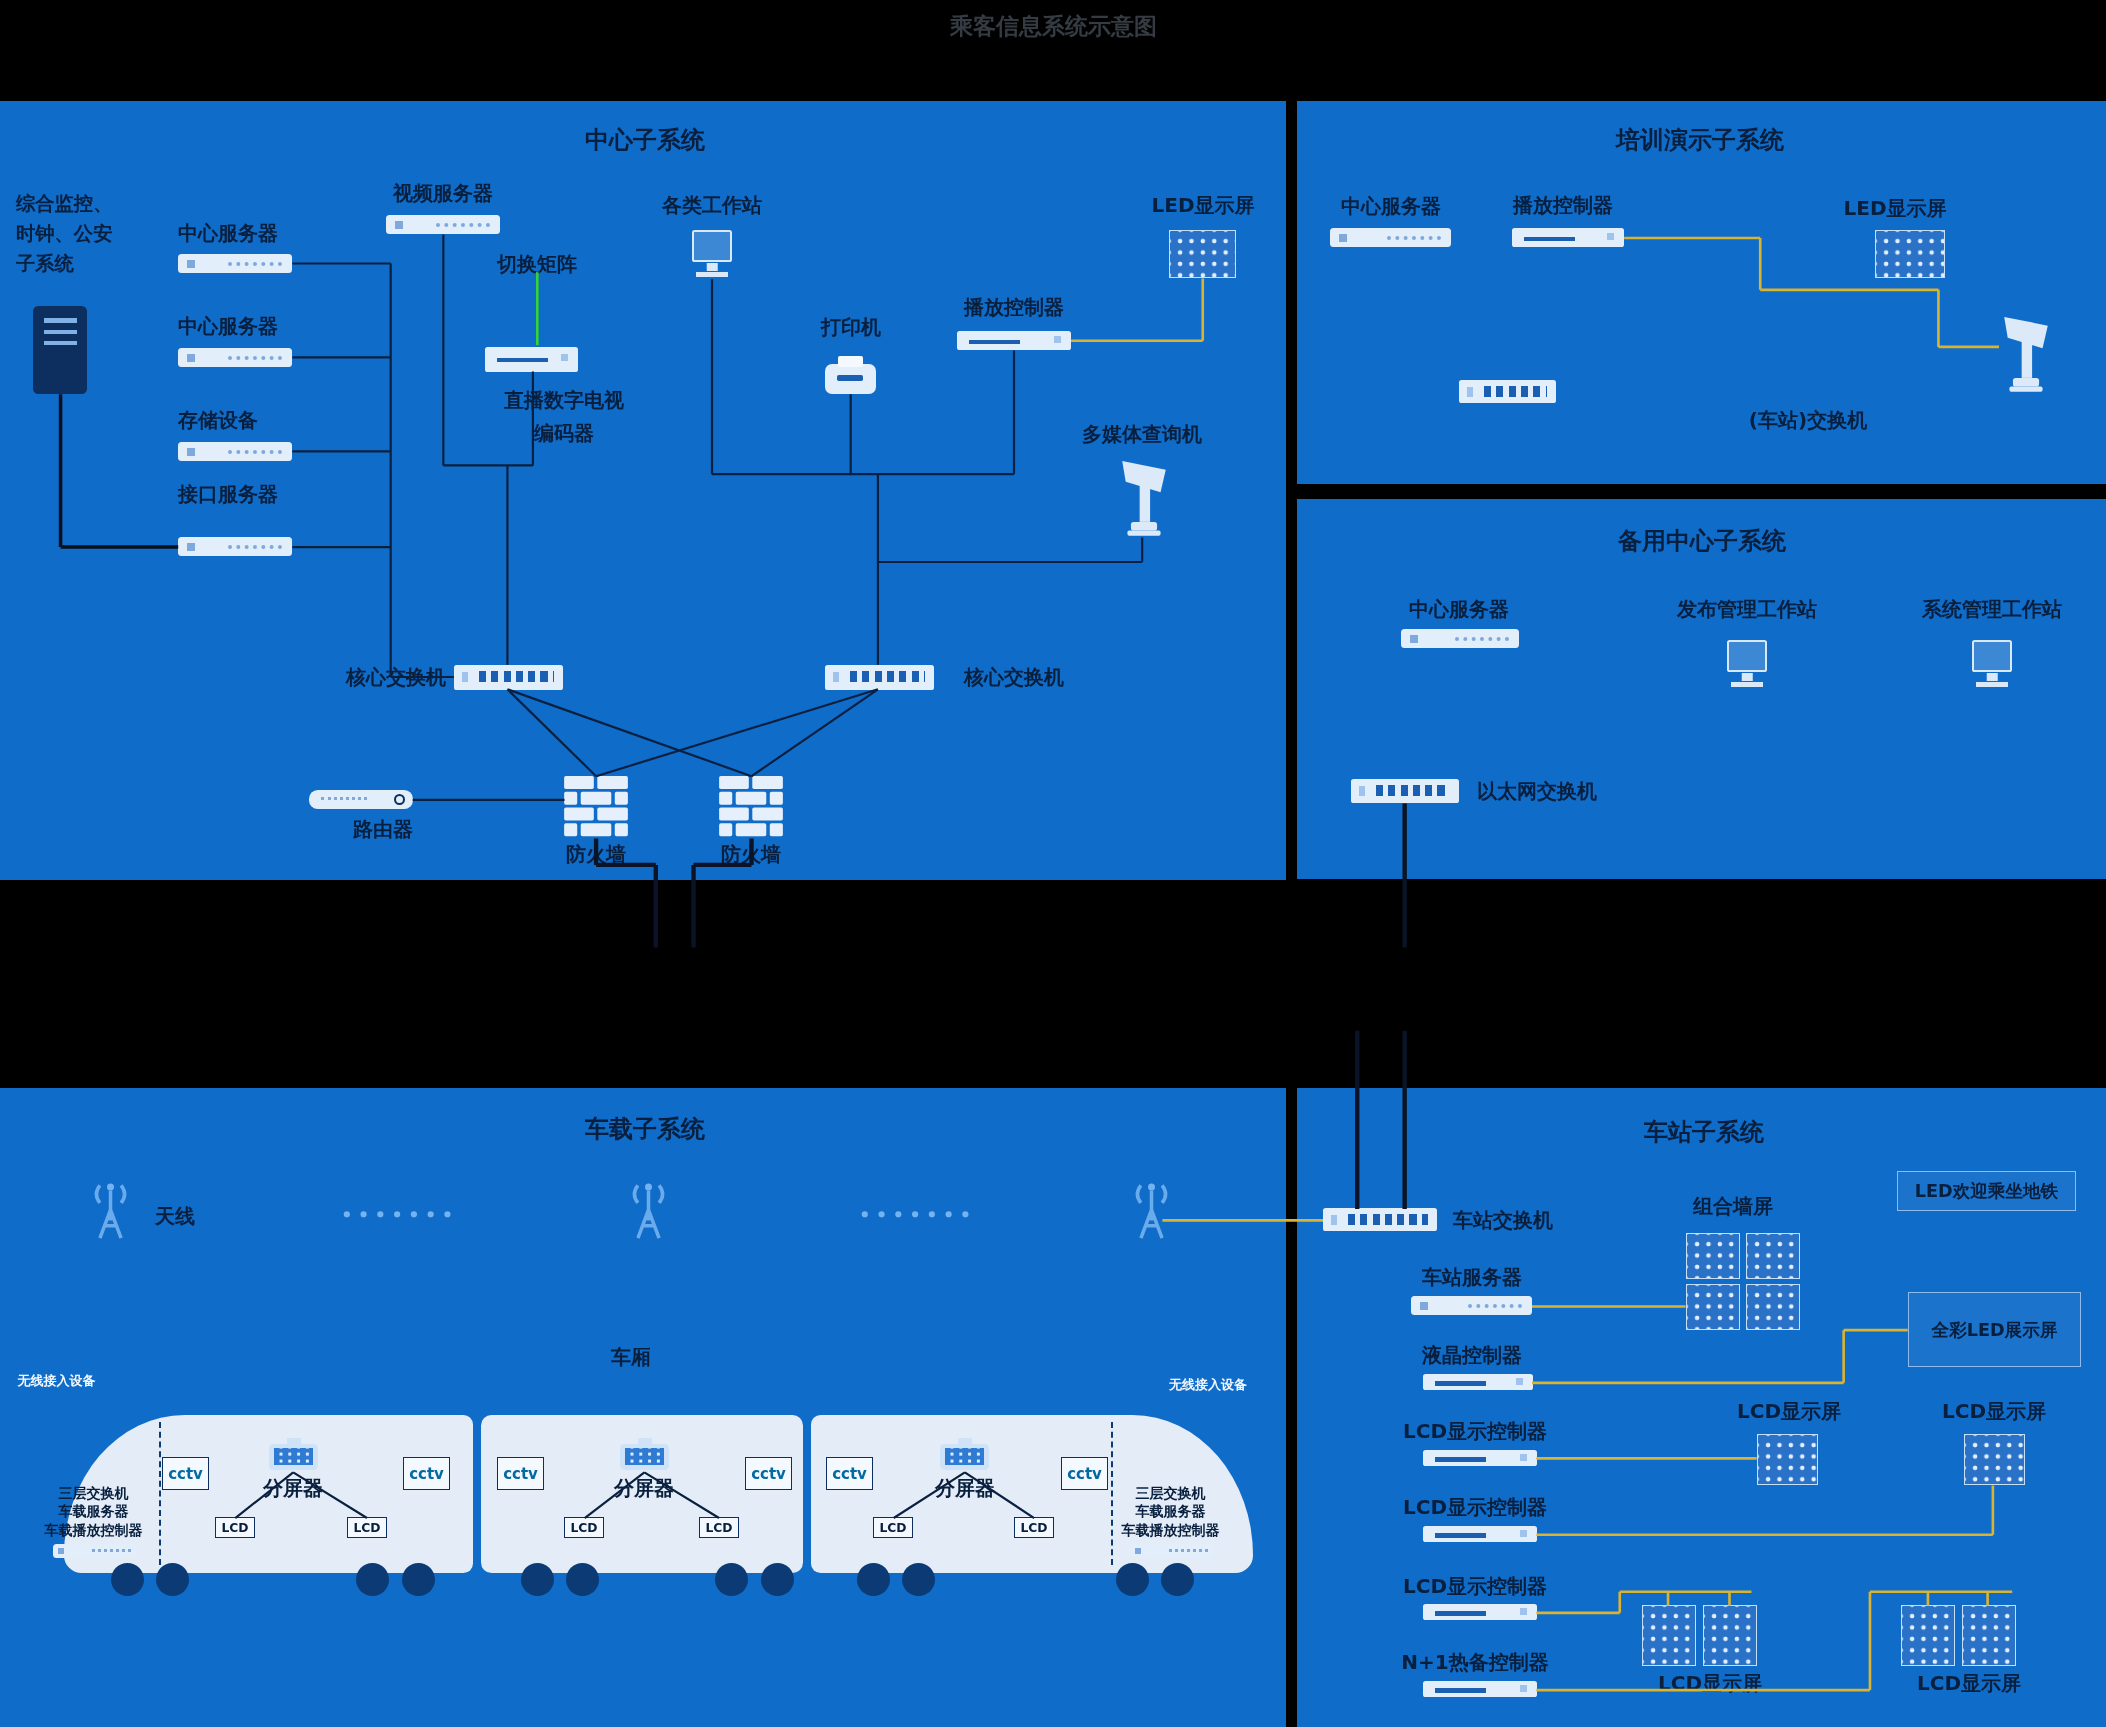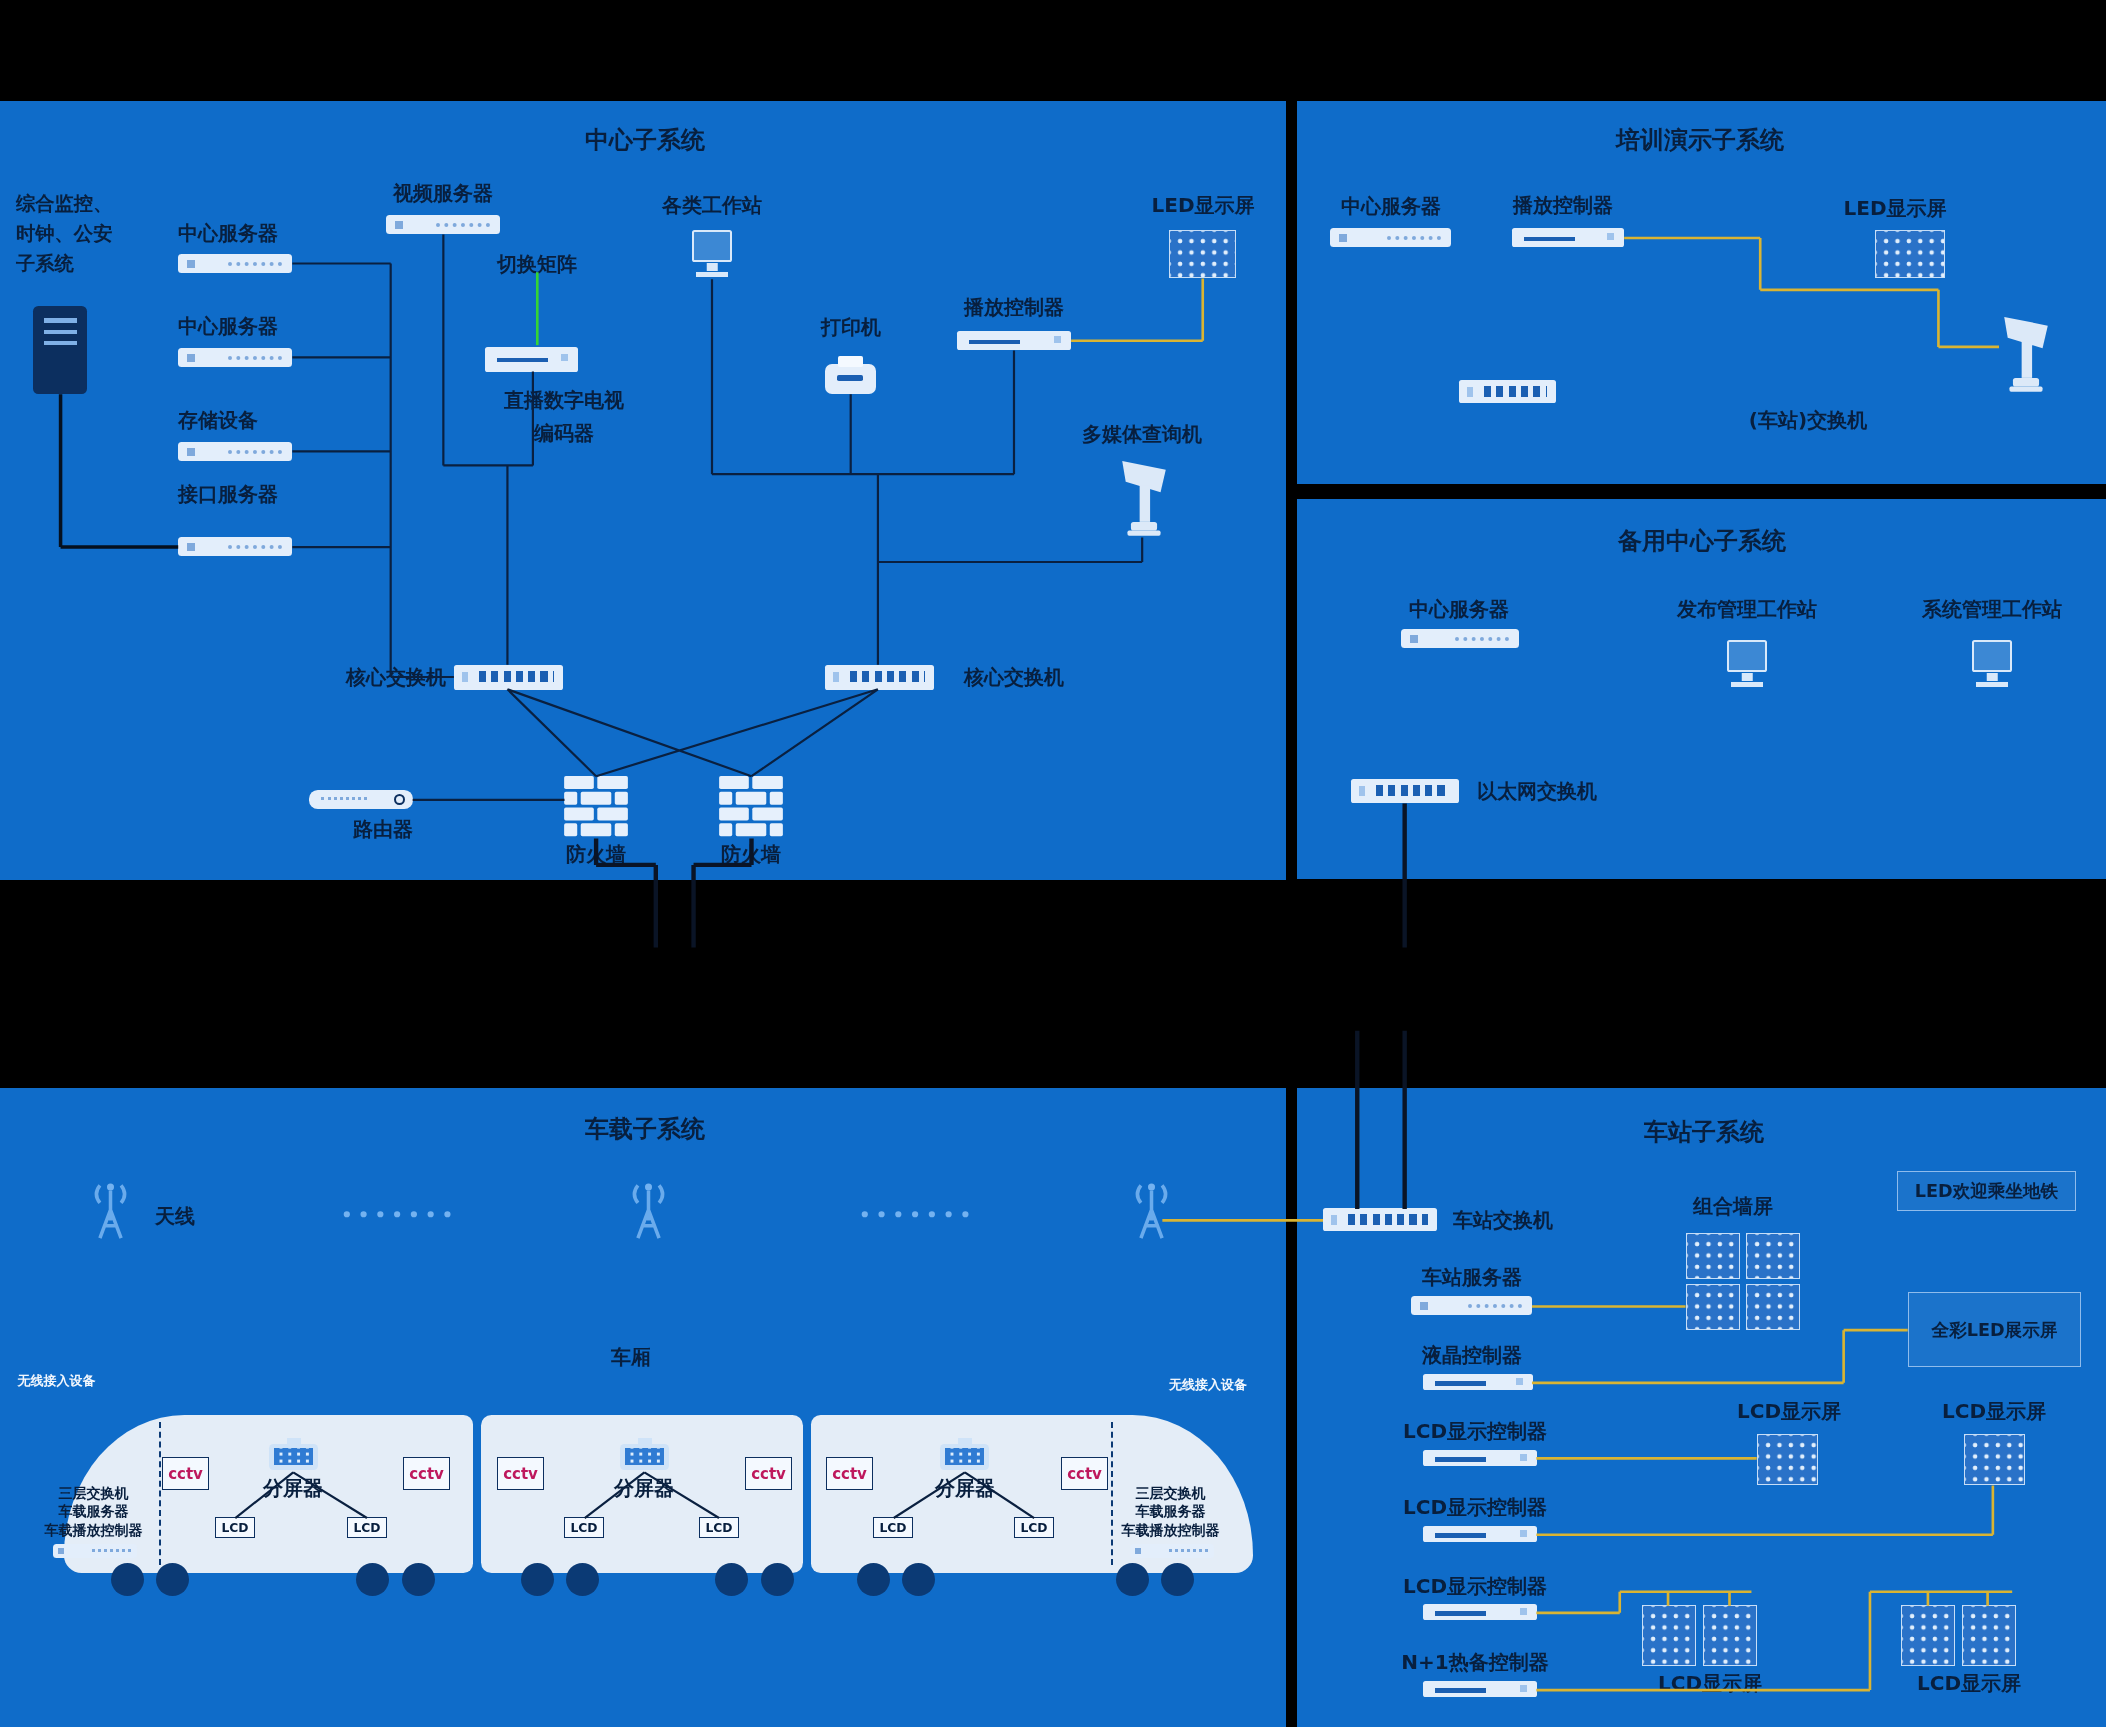--- a/index.html
+++ b/index.html
@@ -35,40 +35,41 @@
   .led{position:absolute;background-color:#2a72c8;border:1.8px solid #c7def7;box-sizing:border-box;
        background-image:radial-gradient(circle,rgba(236,246,255,.95) 1.9px,transparent 2.6px);
        background-size:11.4px 11.4px;background-position:4.4px 4.4px;}
   .tower{position:absolute;background:#0c2f5f;border-radius:5.3px;}
   .tline{position:absolute;left:10.5px;width:33px;height:4.4px;background:#7fb0e6;}
   .boxo{position:absolute;border:1.8px solid #8fbcec;color:#081f3e;display:flex;align-items:center;justify-content:center;
         font-weight:700;box-sizing:border-box;background:rgba(255,255,255,.05);text-align:right;}
   .car{position:absolute;background:#e4edf7;}
   .cardash{position:absolute;width:0;border-left:2.6px dashed #0b3a75;}
   .wheel{position:absolute;width:33px;height:33px;border-radius:50%;background:#0b3a75;}
-  .cctv{position:absolute;background:#f4f9ff;border:1.8px solid #0c2f5f;color:#be185d;font-weight:700;font-size:15px;
+  .cctv{position:absolute;background:#f4f9ff;border:1.8px solid #0c2f5f;color:#0369a1;font-weight:700;font-size:15px;
         display:flex;align-items:center;justify-content:center;box-sizing:border-box;}
   .lcdbox{position:absolute;background:#f4f9ff;border:1.8px solid #0c2f5f;color:#081f3e;font-weight:700;font-size:12.3px;
         display:flex;align-items:center;justify-content:center;box-sizing:border-box;}
   .cdev{position:absolute;background:#cfe3f8;border-radius:4.4px;}
   .cdev::before{content:"";position:absolute;top:-6.1px;left:50%;transform:translateX(-50%);width:14px;height:6.1px;background:#cfe3f8;}
   .cscr{position:absolute;left:5.3px;right:5.3px;top:3.5px;bottom:5.3px;background:#2f7bd3;
         background-image:radial-gradient(circle,#dfeefc 1.4px,transparent 1.9px);background-size:8.8px 7px;background-position:2.6px 2.6px;}
   .stack{position:absolute;text-align:center;font-size:14px;font-weight:700;color:#081f3e;line-height:18.4px;white-space:nowrap;}
   .small-wh{position:absolute;color:#f2f7fd;font-size:13px;font-weight:700;white-space:nowrap;}
   .netbar{position:absolute;background:#1478dd;border-radius:42px;display:flex;align-items:center;justify-content:center;}
   .netbar span{font-size:28px;font-weight:700;color:#fff;letter-spacing:1.8px;}
   svg.icon{position:absolute;overflow:visible;}
   #overlay{position:absolute;left:0;top:0;z-index:5;pointer-events:none;}
 </style>
 </head>
 <body>
 
 <div id="root">
 
+  <div class="pgtitle">乘客信息系统示意图</div>
 
   <div class="panel" id="p-center" style="left:0;top:101px;width:1286px;height:779px;">
     <div class="tt" style="left:645px;top:23px;">中心子系统</div>
 
     <div class="sideblock" style="left:16px;top:88px;">
       <div>综合监控、</div>
       <div>时钟、公安</div>
       <div>子系统</div>
     </div>
     <div class="tower" style="left:33px;top:205px;width:54px;height:88px;">

